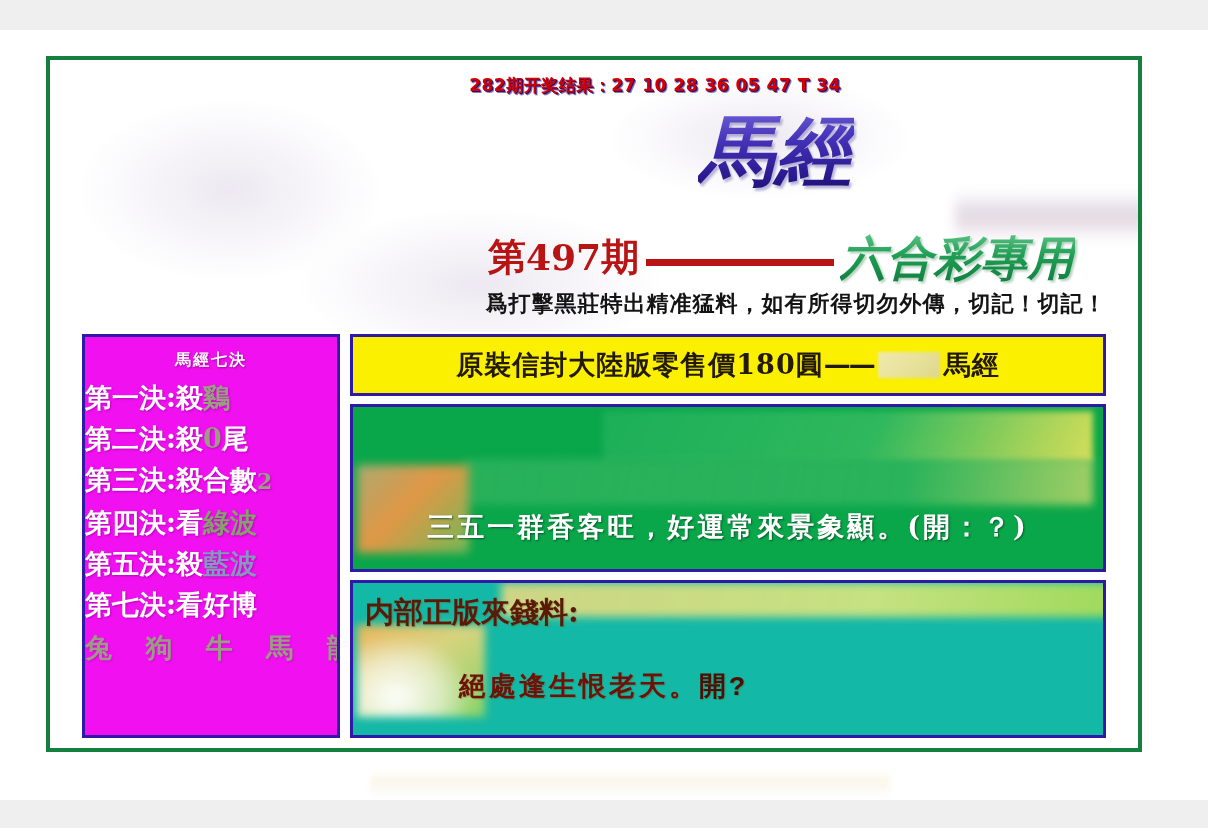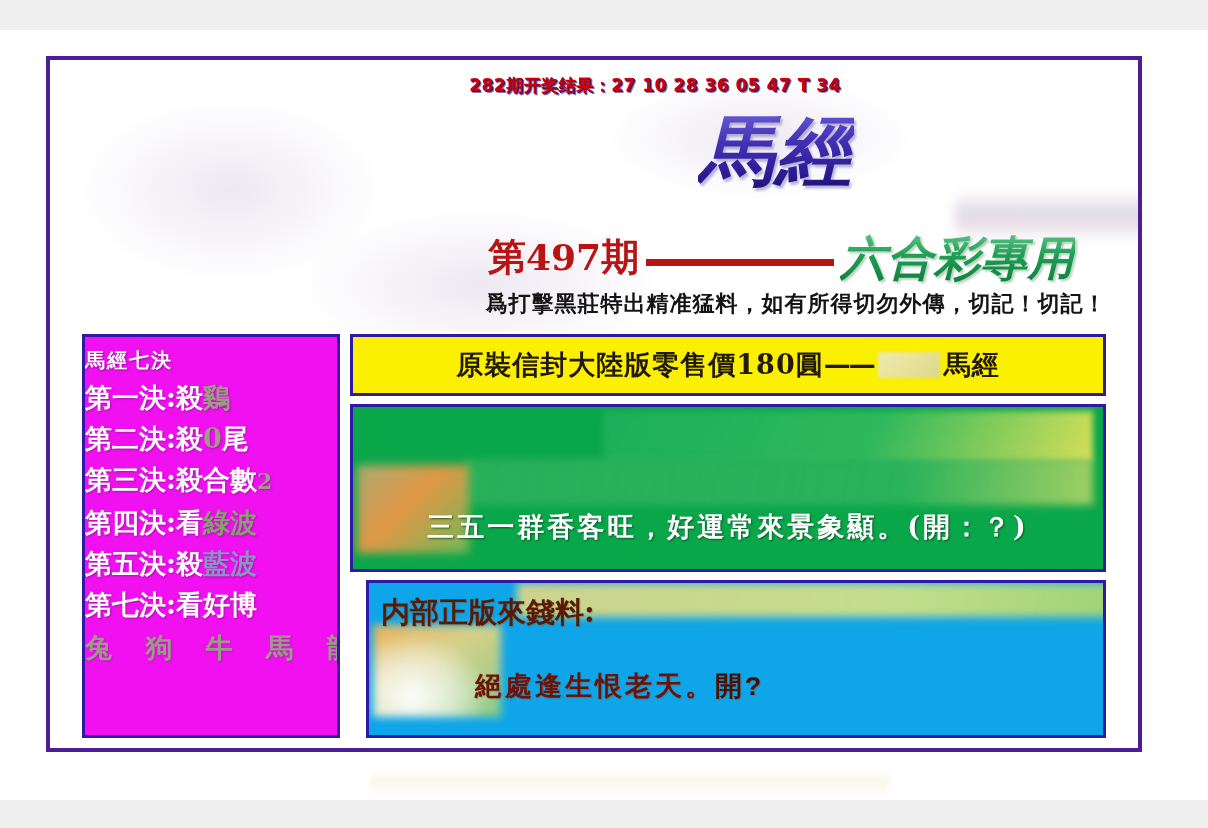--- a/index.html
+++ b/index.html
@@ -31,21 +31,21 @@
   .edge-strip.top    { top: 0;   height: 30px; }
   .edge-strip.bottom { top: 800px; height: 28px; }
 
   
   #frame {
     position: absolute;
     left: 46px;
     top: 56px;
     width: 1096px;
     height: 696px;
-    border: 4px solid #4c1d95;
+    border: 4px solid #15803d;
     background: #ffffff;
     box-sizing: border-box;
   }
 
   
   #masthead {
     position: absolute;
     left: 0; top: 0;
     width: 1088px;
     height: 272px;
@@ -188,24 +188,24 @@
   #seven-panel {
     width: 258px;
     flex: 0 0 258px;
     background: #f010f0;
     border: 3px solid #2f1aa8;
     box-sizing: border-box;
     padding: 6px 0 0 0;
     overflow: hidden;
   }
   #seven-title {
-    text-align: left;
-    font-family: "DejaVu Serif", serif;
-    font-weight: bold;
-    font-size: 20px;
+    text-align: center;
+    font-family: "DejaVu Serif", serif;
+    font-weight: bold;
+    font-size: 16px;
     line-height: 34px;
     color: #ffffff;
     text-shadow: 1px 1px 2px rgba(120,0,120,.65);
     letter-spacing: 2px;
   }
   .seven-row {
     font-family: "DejaVu Serif", serif;
     font-weight: bold;
     font-size: 27px;
     line-height: 41px;
@@ -332,26 +332,25 @@
     letter-spacing: 3px;
     color: #ffffff;
     text-shadow: 1px 1px 2px rgba(0,70,30,.75);
     white-space: nowrap;
     z-index: 3;
   }
 
   
   #yellow-panel {
     flex: 1 1 auto;
-    background: #0ea5e9;
+    background: #14b8a6;
     border: 3px solid #2f1aa8;
     box-sizing: border-box;
     position: relative;
     overflow: hidden;
-    margin-left: 16px;
   }
   #yellow-label {
     position: absolute;
     left: 12px; top: 10px;
     font-family: "DejaVu Serif", serif;
     font-weight: bold;
     font-size: 29px;
     line-height: 38px;
     color: #5a1a08;
     text-shadow: 1px 1px 1px rgba(120,80,0,.35);

